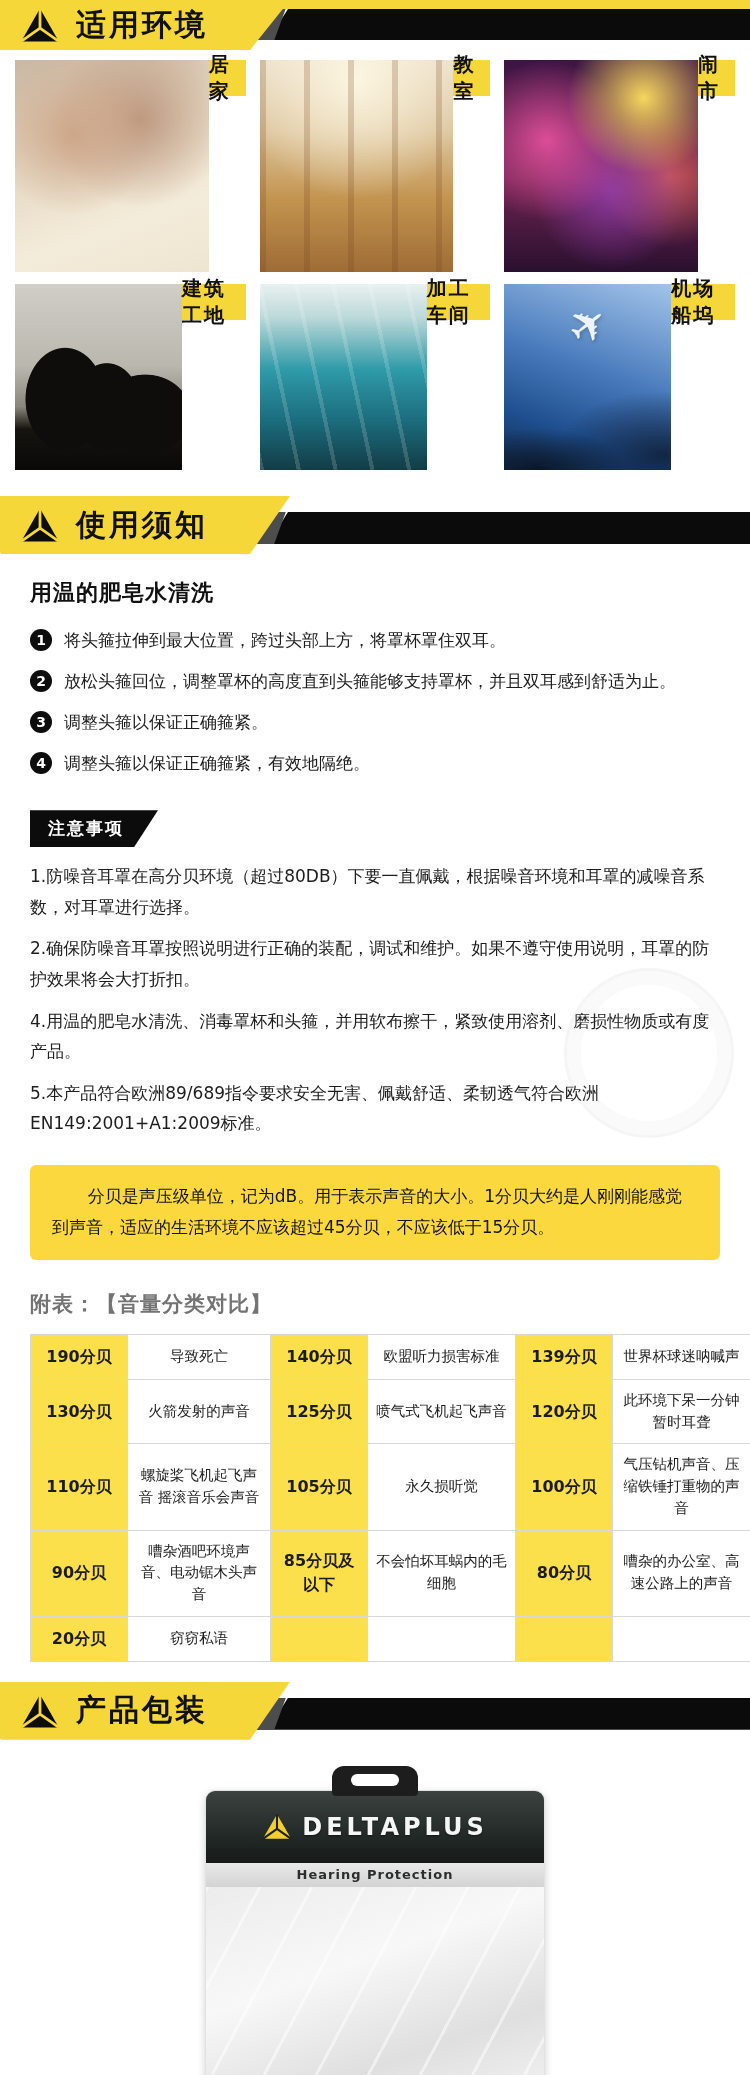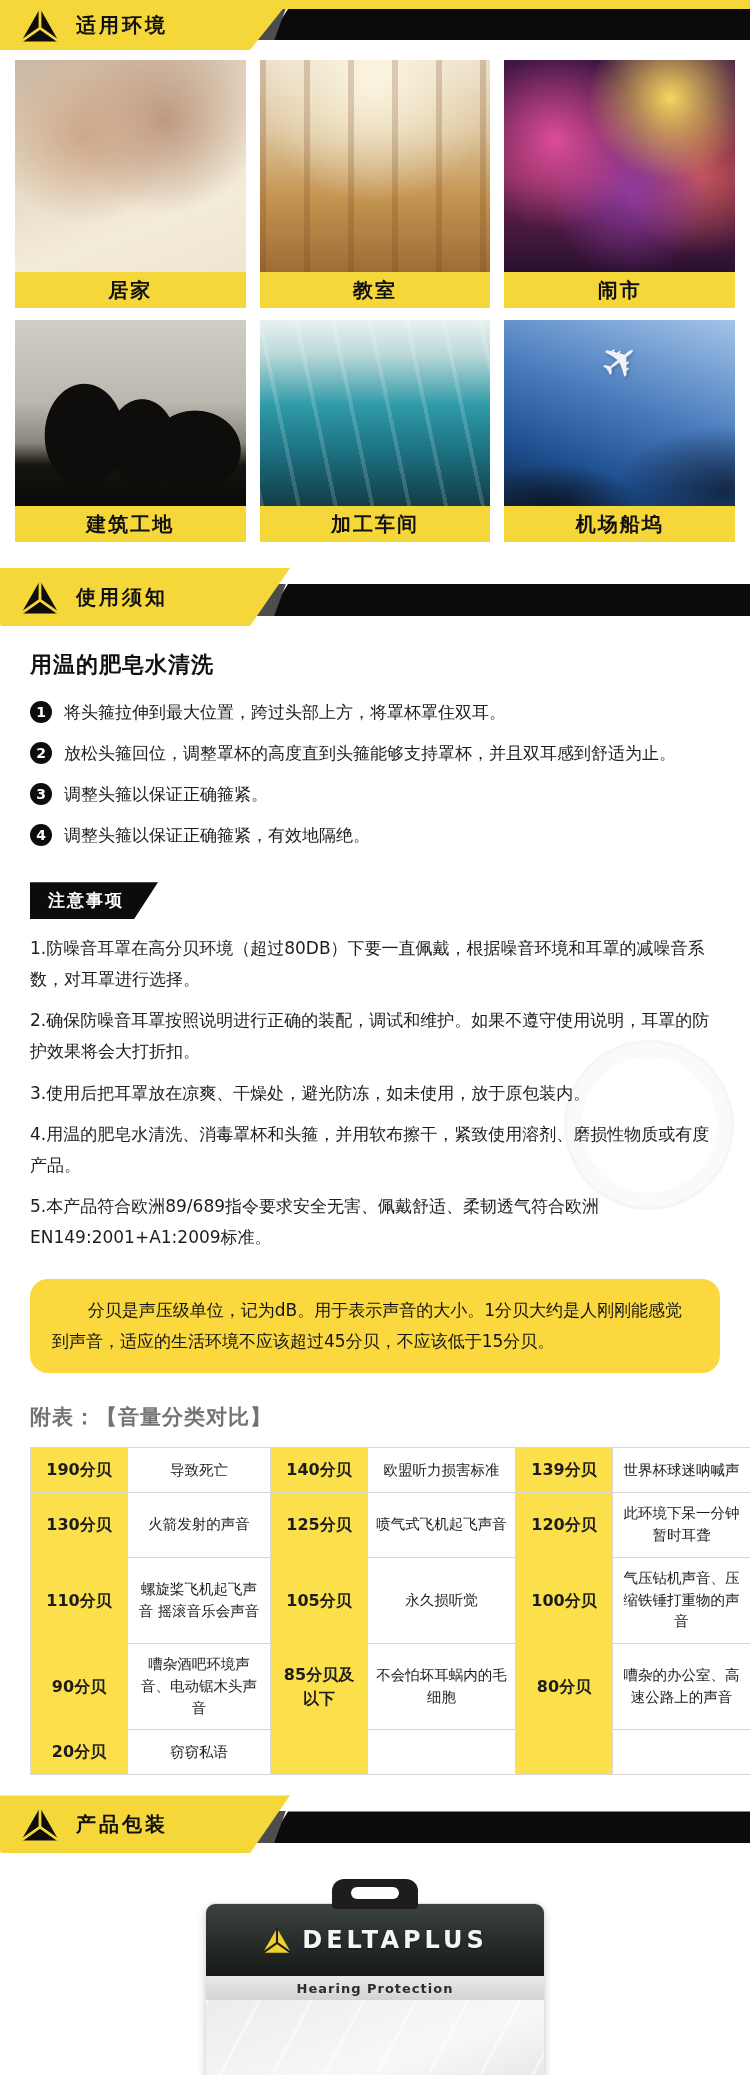--- a/index.html
+++ b/index.html
@@ -14,26 +14,26 @@
   .black-bar { position:absolute; right:0; left:268px; top:16px; height:32px; background:#0b0b0b;
                clip-path:polygon(20px 0,100% 0,100% 100%,0 100%); z-index:1; }
   .sec-header.first .black-bar { top:9px; height:31px; }
   .gray-slash { position:absolute; left:254px; top:16px; height:32px; width:26px; background:#4d4d4d;
                 transform:skewX(-20deg); z-index:1; }
   .sec-header.first .gray-slash { top:9px; height:31px; }
   .banner { position:absolute; left:0; top:0; bottom:0; width:290px; background:#f6d73a; z-index:2;
             display:flex; align-items:center; gap:16px; padding:0 48px 0 20px;
             clip-path:polygon(0 0,100% 0,calc(100% - 40px) 100%,0 100%); border-radius:0 0 0 2px; }
   .sec-header.first .banner { border-radius:8px 0 0 0; }
-  .sec-title { font-size:20px; font-weight:bold; color:#111; letter-spacing:3px; white-space:nowrap;text-align:center; }
+  .sec-title { font-size:30px; font-weight:bold; color:#111; letter-spacing:3px; white-space:nowrap;text-align:center; }
   .logo { width:40px; height:36px; display:inline-flex; flex:0 0 40px; }
 
   
   .env-grid { display:grid; grid-template-columns:repeat(3,1fr); gap:12px 14px; padding:10px 15px 26px; }
-  .tile { display:flex; flex-direction:column; }
+  .tile { display:flex; }
   .photo { width:100%; height:212px; }
   .row2 .photo { height:186px; }
   .tile-label { height:36px; background:#f6d73a; color:#111; font-weight:bold; font-size:20px;
                 letter-spacing:2px; display:flex; align-items:center; justify-content:center; }
   .photo-home { background:
       radial-gradient(circle at 30% 35%, rgba(205,165,135,.95), transparent 42%),
       radial-gradient(circle at 64% 28%, rgba(185,145,120,.9), transparent 45%),
       linear-gradient(160deg,#c9b7a2 0%,#e4d7c2 38%,#f4ecda 72%,#eee5d1 100%); }
   .photo-classroom { background:
       repeating-linear-gradient(90deg, rgba(110,62,25,.22) 0 6px, transparent 6px 44px),
@@ -64,21 +64,21 @@
   .usage { position:relative; padding:0 30px; }
   .wear-title { font-size:22px; font-weight:bold; color:#111; margin:24px 0 18px; letter-spacing:1px; }
   .step { display:flex; gap:12px; margin-bottom:13px; align-items:flex-start; }
   .step-num { flex:0 0 22px; width:22px; height:22px; border-radius:50%; background:#0d0d0d; color:#fff;
               font-size:14px; font-weight:bold; display:flex; align-items:center; justify-content:center; margin-top:3px; }
   .step-text { font-size:17px; line-height:1.65; color:#1d1d1d; }
   .notice-tag { display:inline-block; background:#0c0c0c; color:#fff; font-size:17px; font-weight:bold;
                 letter-spacing:2px; padding:7px 34px 7px 18px; margin:20px 0 14px;
                 clip-path:polygon(0 0,100% 0,calc(100% - 24px) 100%,0 100%); }
   .notice { font-size:17px; line-height:1.8; color:#1d1d1d; margin-bottom:11px; }
-  .tip-box { background:#fbd93e; border-radius:18px; margin:26px 0 0; padding:16px 22px; }
+  .tip-box { background:#fbd93e; border-radius:6px; margin:26px 0 0; padding:16px 22px; }
   .tip-box p { font-size:17px; line-height:1.85; color:#141414; text-indent:2.1em; }
   .table-title { font-size:21px; font-weight:bold; color:#737373; margin:30px 0 16px; letter-spacing:1px; }
   .vol-table { width:100%; border-collapse:collapse; table-layout:fixed; margin-bottom:20px; }
   .vol-table td { border:1px solid #d8d8d8; text-align:center; vertical-align:middle;
                   padding:10px 6px; font-size:14.5px; line-height:1.5; color:#1c1c1c; }
   .vol-table td.db { background:#fbe04c; font-weight:bold; font-size:16px; }
   .watermark { position:absolute; right:16px; top:390px; width:170px; height:170px;
                border:3px solid rgba(120,120,120,.07); border-radius:50%;
                box-shadow:inset 0 0 0 14px rgba(120,120,120,.04); pointer-events:none; }
 
@@ -187,21 +187,20 @@
     </div>
     <div class="step">
       <span class="step-num">4</span>
       <p class="step-text">调整头箍以保证正确箍紧，有效地隔绝。</p>
     </div>
 
     <div class="notice-tag">注意事项</div>
 
     <p class="notice">1.防噪音耳罩在高分贝环境（超过80DB）下要一直佩戴，根据噪音环境和耳罩的减噪音系数，对耳罩进行选择。</p>
     <p class="notice">2.确保防噪音耳罩按照说明进行正确的装配，调试和维护。如果不遵守使用说明，耳罩的防护效果将会大打折扣。</p>
-    <p class="notice">3.使用后把耳罩放在凉爽、干燥处，避光防冻，如未使用，放于原包装内。</p>
     <p class="notice">4.用温的肥皂水清洗、消毒罩杯和头箍，并用软布擦干，紧致使用溶剂、磨损性物质或有度产品。</p>
     <p class="notice">5.本产品符合欧洲89/689指令要求安全无害、佩戴舒适、柔韧透气符合欧洲EN149:2001+A1:2009标准。</p>
 
     <div class="tip-box">
       <p>分贝是声压级单位，记为dB。用于表示声音的大小。1分贝大约是人刚刚能感觉到声音，适应的生活环境不应该超过45分贝，不应该低于15分贝。</p>
     </div>
 
     <h3 class="table-title">附表：【音量分类对比】</h3>
 
     <table class="vol-table">

